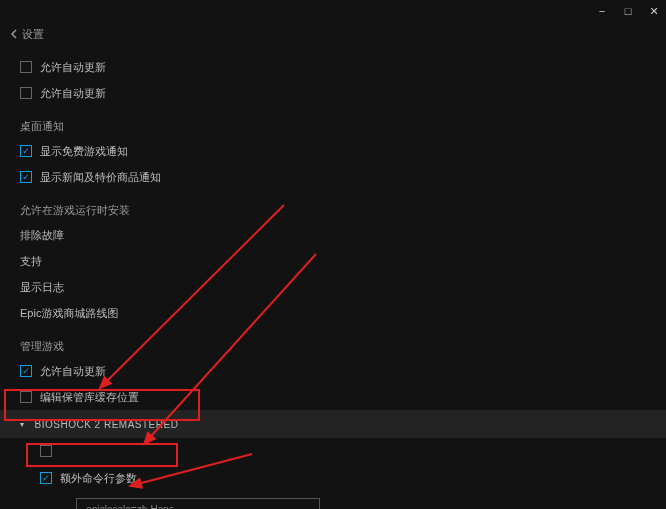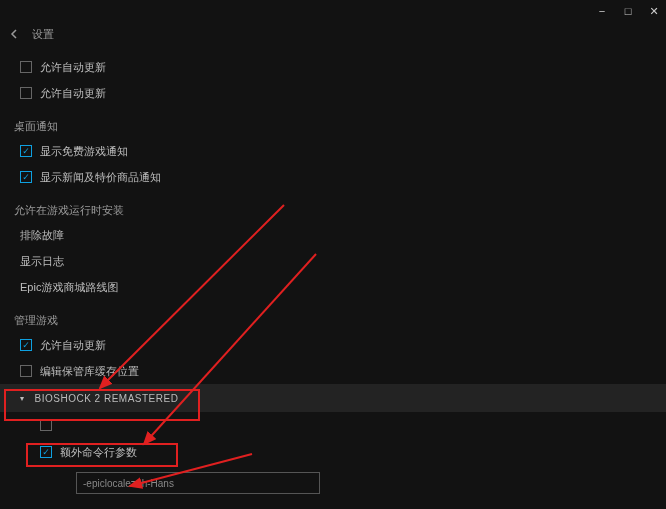--- a/index.html
+++ b/index.html
@@ -20,21 +20,20 @@
     padding-right: 4px;
     gap: 10px;
     color: #ccc;
   }
   .titlebar .tbtn { width: 16px; text-align: center; cursor: pointer; font-size: 11px; }
   .header {
     height: 24px;
     display: flex;
     align-items: center;
     padding-left: 8px;
-    gap: 10px;
     color: #999;
     font-size: 11px;
   }
   .back-arrow { width: 14px; height: 14px; display:flex; align-items:center; justify-content:center; cursor:pointer;}
   .content {
     padding: 8px 0 0 0;
   }
   .row {
     display: flex;
     align-items: center;
@@ -49,21 +48,21 @@
     width: 12px; height: 12px;
     border: 1px solid #666;
     display: flex; align-items: center; justify-content: center;
     font-size: 9px; line-height: 1;
     color: transparent;
     flex-shrink: 0;
   }
   .checkbox.checked { border-color: #0ea0e0; color: #0ea0e0; }
   .section-title {
     height: 24px;
-    padding-left: 14px;
+    padding-left: 20px;
     display: flex;
     align-items: center;
     color: #9a9a9a;
     font-size: 11px;
     margin-top: 8px;
   }
   .game-header {
     height: 28px;
     background: #232323;
     display: flex;
@@ -135,20 +134,23 @@
   <div class="row">
     <span class="checkbox checked">✓</span>
     <span>显示新闻及特价商品通知</span>
   </div>
 
   <div class="section-title">允许在游戏运行时安装</div>
   <div class="row link">
       <span>排除故障</span>
     </div>
   <div class="row link">
+      <span>支持</span>
+    </div>
+  <div class="row link">
       <span>显示日志</span>
     </div>
   <div class="row link">
       <span>Epic游戏商城路线图</span>
     </div>
 
   <div class="section-title">管理游戏</div>
   <div class="row">
     <span class="checkbox checked">✓</span>
     <span>允许自动更新</span>

